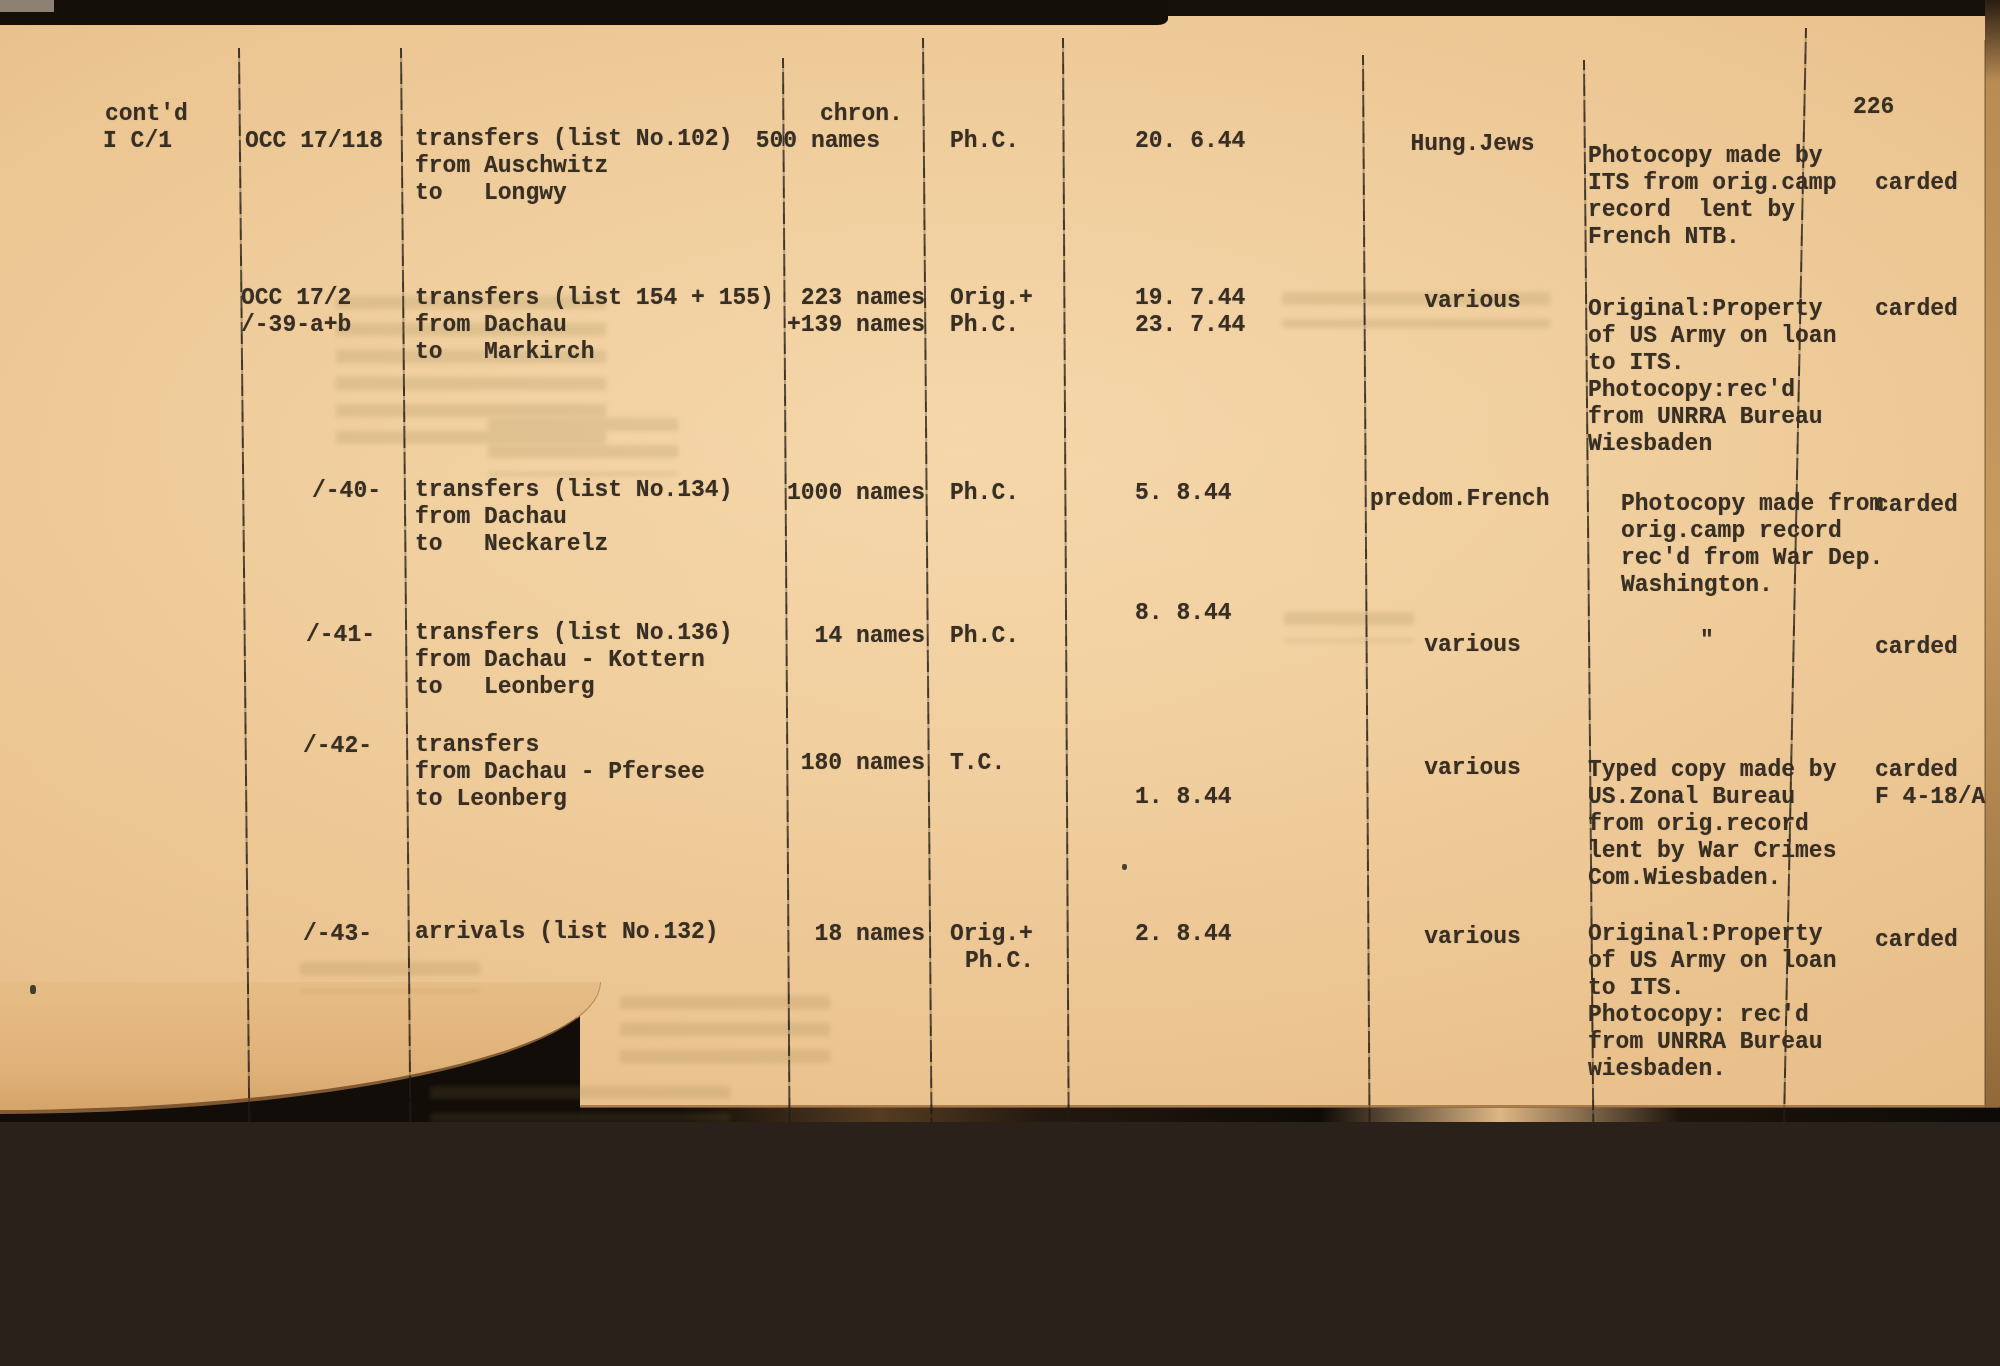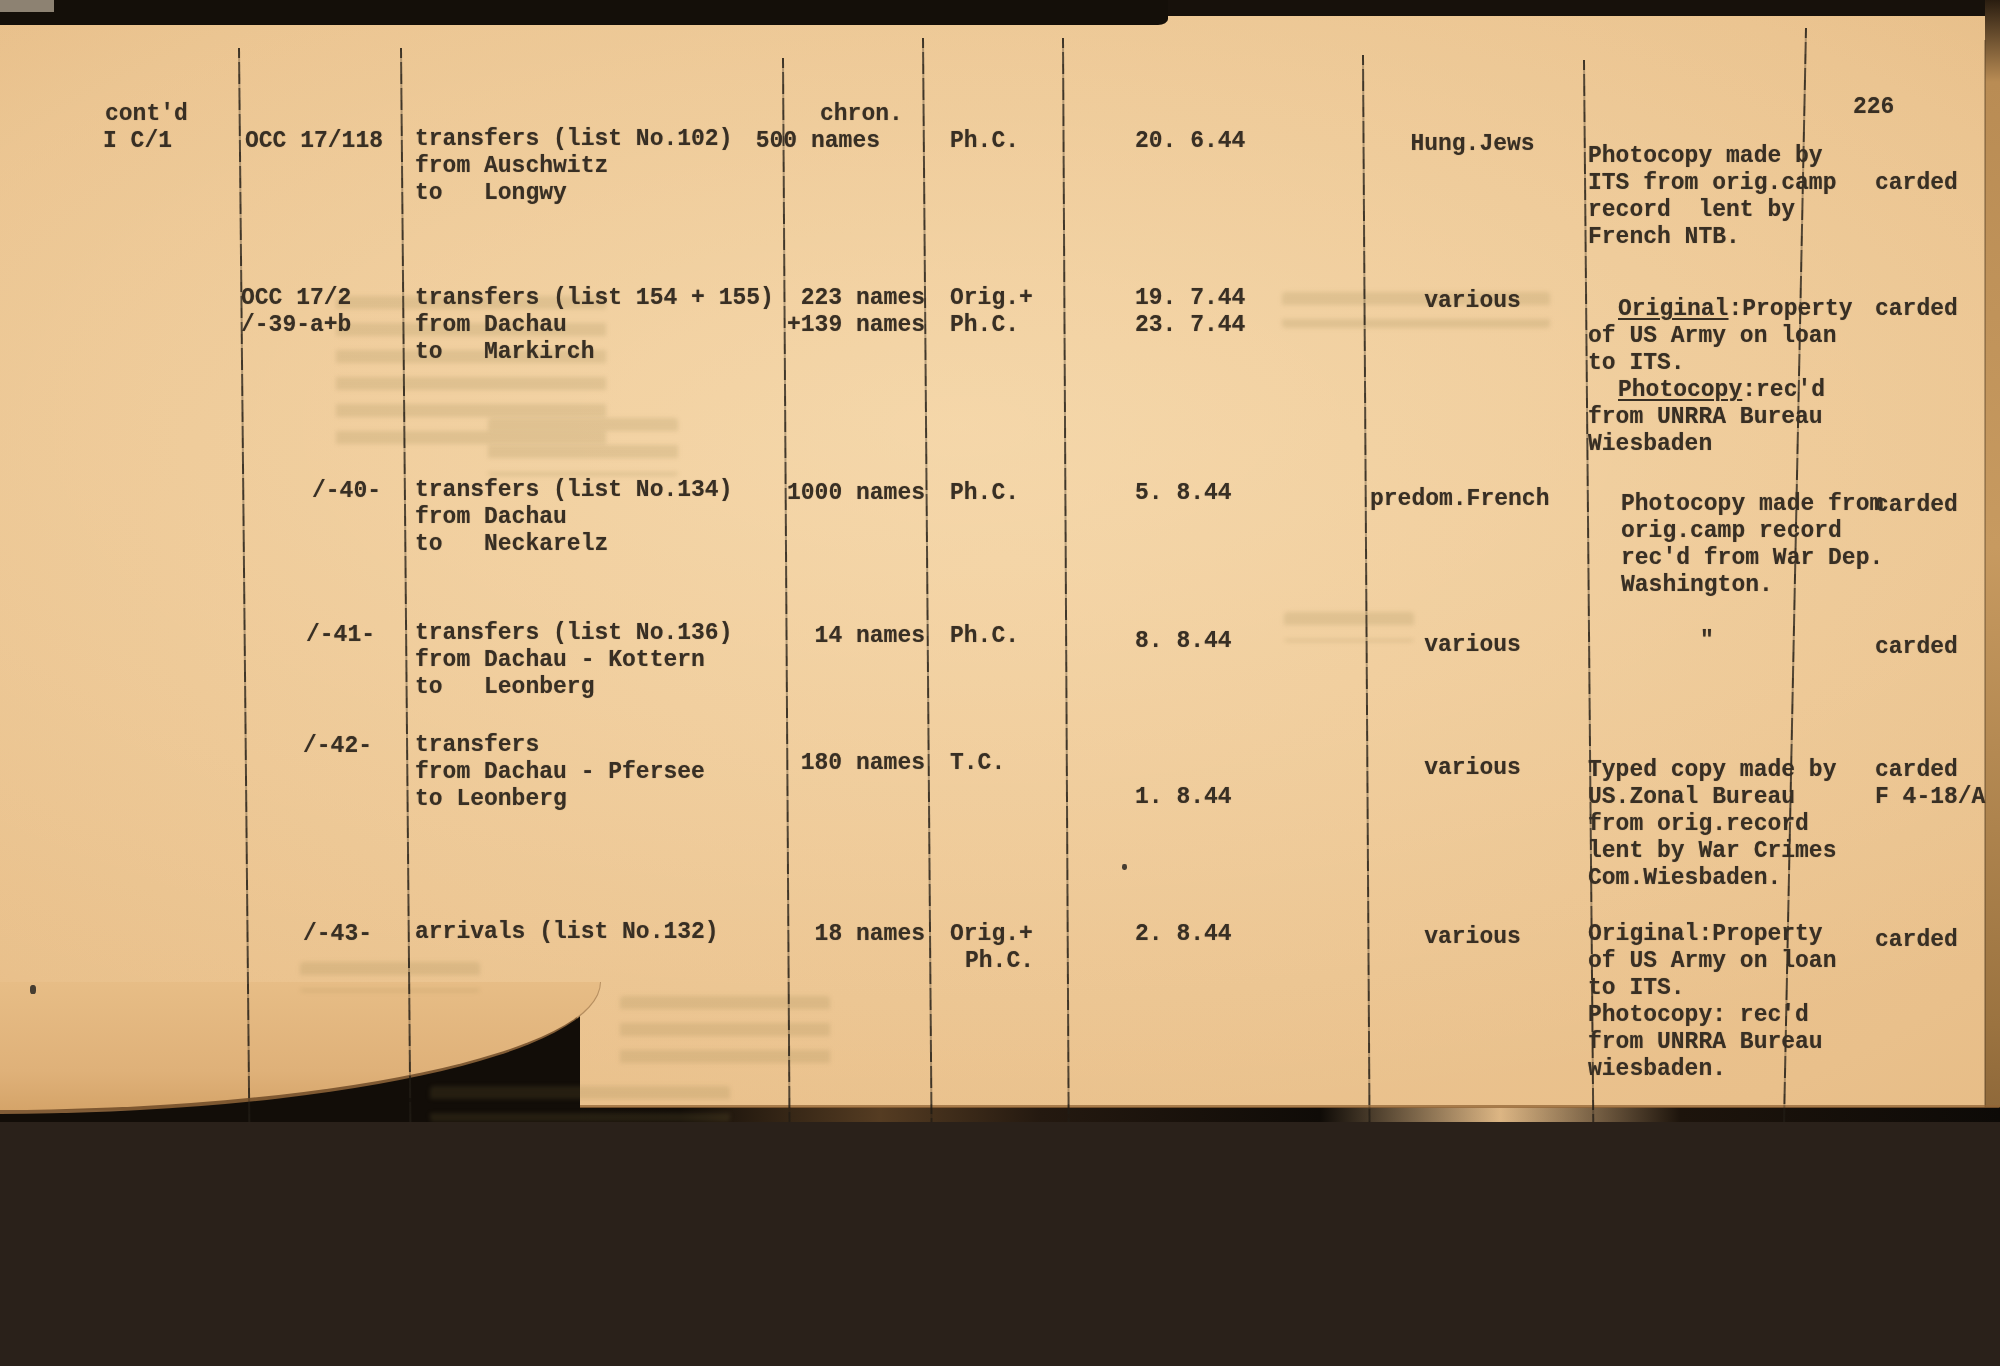--- a/index.html
+++ b/index.html
@@ -12,21 +12,21 @@
   }
   .t{
     position:absolute;
     font-family:"Liberation Mono","DejaVu Sans Mono",monospace;
     font-size:23px;line-height:27px;font-weight:700;
     color:#3830256;color:#382f24;
     white-space:pre;
     text-shadow:0 0 1px rgba(56,47,36,.45);
   }
   .t.right{text-align:right;}
-  .ul{text-decoration:underline;text-underline-offset:3px;text-decoration-thickness:2px;padding-left:30px;}
+  .ul{text-underline-offset:3px;text-decoration-thickness:2px;}
   .rule{
     position:absolute;width:2px;
     background:repeating-linear-gradient(180deg,
       rgba(32,27,20,.85) 0 10px, rgba(32,27,20,.28) 10px 14px, rgba(32,27,20,.75) 14px 26px);
     transform-origin:top center;
   }
   .ghost{
     position:absolute;
     background:repeating-linear-gradient(180deg, rgba(137,122,66,.17) 0 13px, rgba(137,122,66,0) 13px 27px);
     filter:blur(2px);
@@ -115,21 +115,21 @@
       <div class="t right" style="right: 1075px; top: 480px; margin-left: 9px;"><div>1000 names</div></div>
       <div class="t" style="left: 950px; top: 480px;"><div>Ph.C.</div></div>
       <div class="t" style="left: 1135px; top: 480px;"><div>5. 8.44</div></div>
       <div class="t" style="left: 1370px; top: 486px; width: 205px; text-align: left;"><div>predom.French</div></div>
       <div class="t" style="left: 1588px; top: 491px; margin-left: 33px;"><div>Photocopy made from</div><div>orig.camp record</div><div>rec'd from War Dep.</div><div>Washington.</div></div>
       <div class="t" style="left: 1875px; top: 492px;"><div>carded</div></div>
       <div class="t" style="left: 306px; top: 622px;"><div>/-41-</div></div>
       <div class="t" style="left: 415px; top: 620px;"><div>transfers (list No.136)</div><div>from Dachau - Kottern</div><div>to   Leonberg</div></div>
       <div class="t right" style="right: 1075px; top: 623px;"><div>14 names</div></div>
       <div class="t" style="left: 950px; top: 623px;"><div>Ph.C.</div></div>
-      <div class="t" style="left: 1135px; top: 628px;"><div>8. 8.44</div></div>
+      <div class="t" style="left: 1135px; top: 600px;"><div>8. 8.44</div></div>
       <div class="t" style="left: 1370px; top: 632px; width: 205px; text-align: center;"><div>various</div></div>
       <div class="t" style="left: 1700px; top: 628px;"><div>"</div></div>
       <div class="t" style="left: 1875px; top: 634px;"><div>carded</div></div>
       <div class="t" style="left: 303px; top: 733px;"><div>/-42-</div></div>
       <div class="t" style="left: 415px; top: 732px;"><div>transfers</div><div>from Dachau - Pfersee</div><div>to Leonberg</div></div>
       <div class="t right" style="right: 1075px; top: 750px;"><div>180 names</div></div>
       <div class="t" style="left: 950px; top: 750px;"><div>T.C.</div></div>
       <div class="t" style="left: 1135px; top: 752px; margin-top: 32px;"><div>1. 8.44</div></div>
       <div class="t" style="left: 1370px; top: 755px; width: 205px; text-align: center;"><div>various</div></div>
       <div class="t" style="left: 1588px; top: 757px;"><div>Typed copy made by</div><div>US.Zonal Bureau</div><div>from orig.record</div><div>lent by War Crimes</div><div>Com.Wiesbaden.</div></div>

